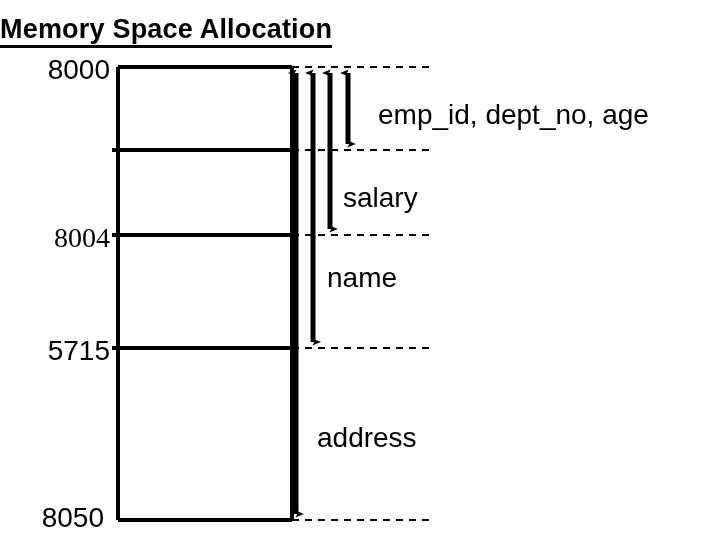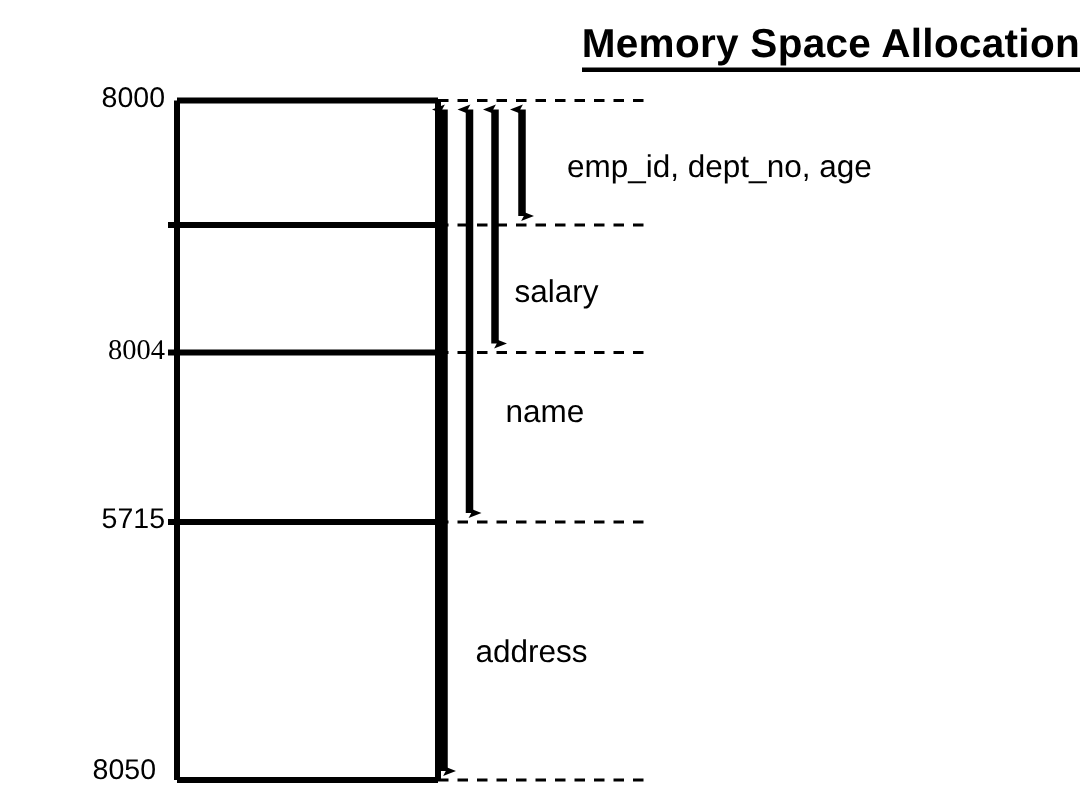--- a/index.html
+++ b/index.html
@@ -25,41 +25,41 @@
     position: absolute;
     left: 0; top: 0;
     width: 720px;
     height: 540px;
   }
   .title {
     position: absolute;
     left: 0;
     top: 14px;
     width: 720px;
-    text-align: right;
+    text-align: left;
     font-size: 27px;
     font-weight: bold;
     letter-spacing: 0.2px;
     white-space: nowrap;
   }
   .title span.title-text {
     border-bottom: 3px solid #000;
     padding-bottom: 1px;
   }
   .addr-label {
     position: absolute;
     text-align: right;
-    font-size: 19px;
+    font-size: 28px;
     line-height: 1;
     white-space: nowrap;
     width: 80px;
   }
   .field-label {
     position: absolute;
-    font-size: 21px;
+    font-size: 28px;
     line-height: 1;
     white-space: nowrap;
   }
 </style>
 </head>
 <body>
 
 <div id="stage">
 
   <div class="title"><span class="title-text">Memory Space Allocation</span></div>
@@ -100,16 +100,16 @@
     </g>
   </svg>
 
   <div class="addr-label" style="left:30px; top:56px;">8000</div>
   <div class="addr-label" style="left:30px; top:224px;font-family:Liberation Serif, serif;">8004</div>
   <div class="addr-label" style="left:30px; top:337px;">5715</div>
   <div class="addr-label" style="left:24px; top:504px;">8050</div>
 
   <div class="field-label" style="left:378px; top:101px;">emp_id, dept_no, age</div>
   <div class="field-label" style="left:343px; top:184px;">salary</div>
-  <div class="field-label" style="left:337px; top:264px;">name</div>
+  <div class="field-label" style="left:327px; top:264px;">name</div>
   <div class="field-label" style="left:317px; top:424px;text-align:right;">address</div>
 
 </div>
 
 </body></html>

